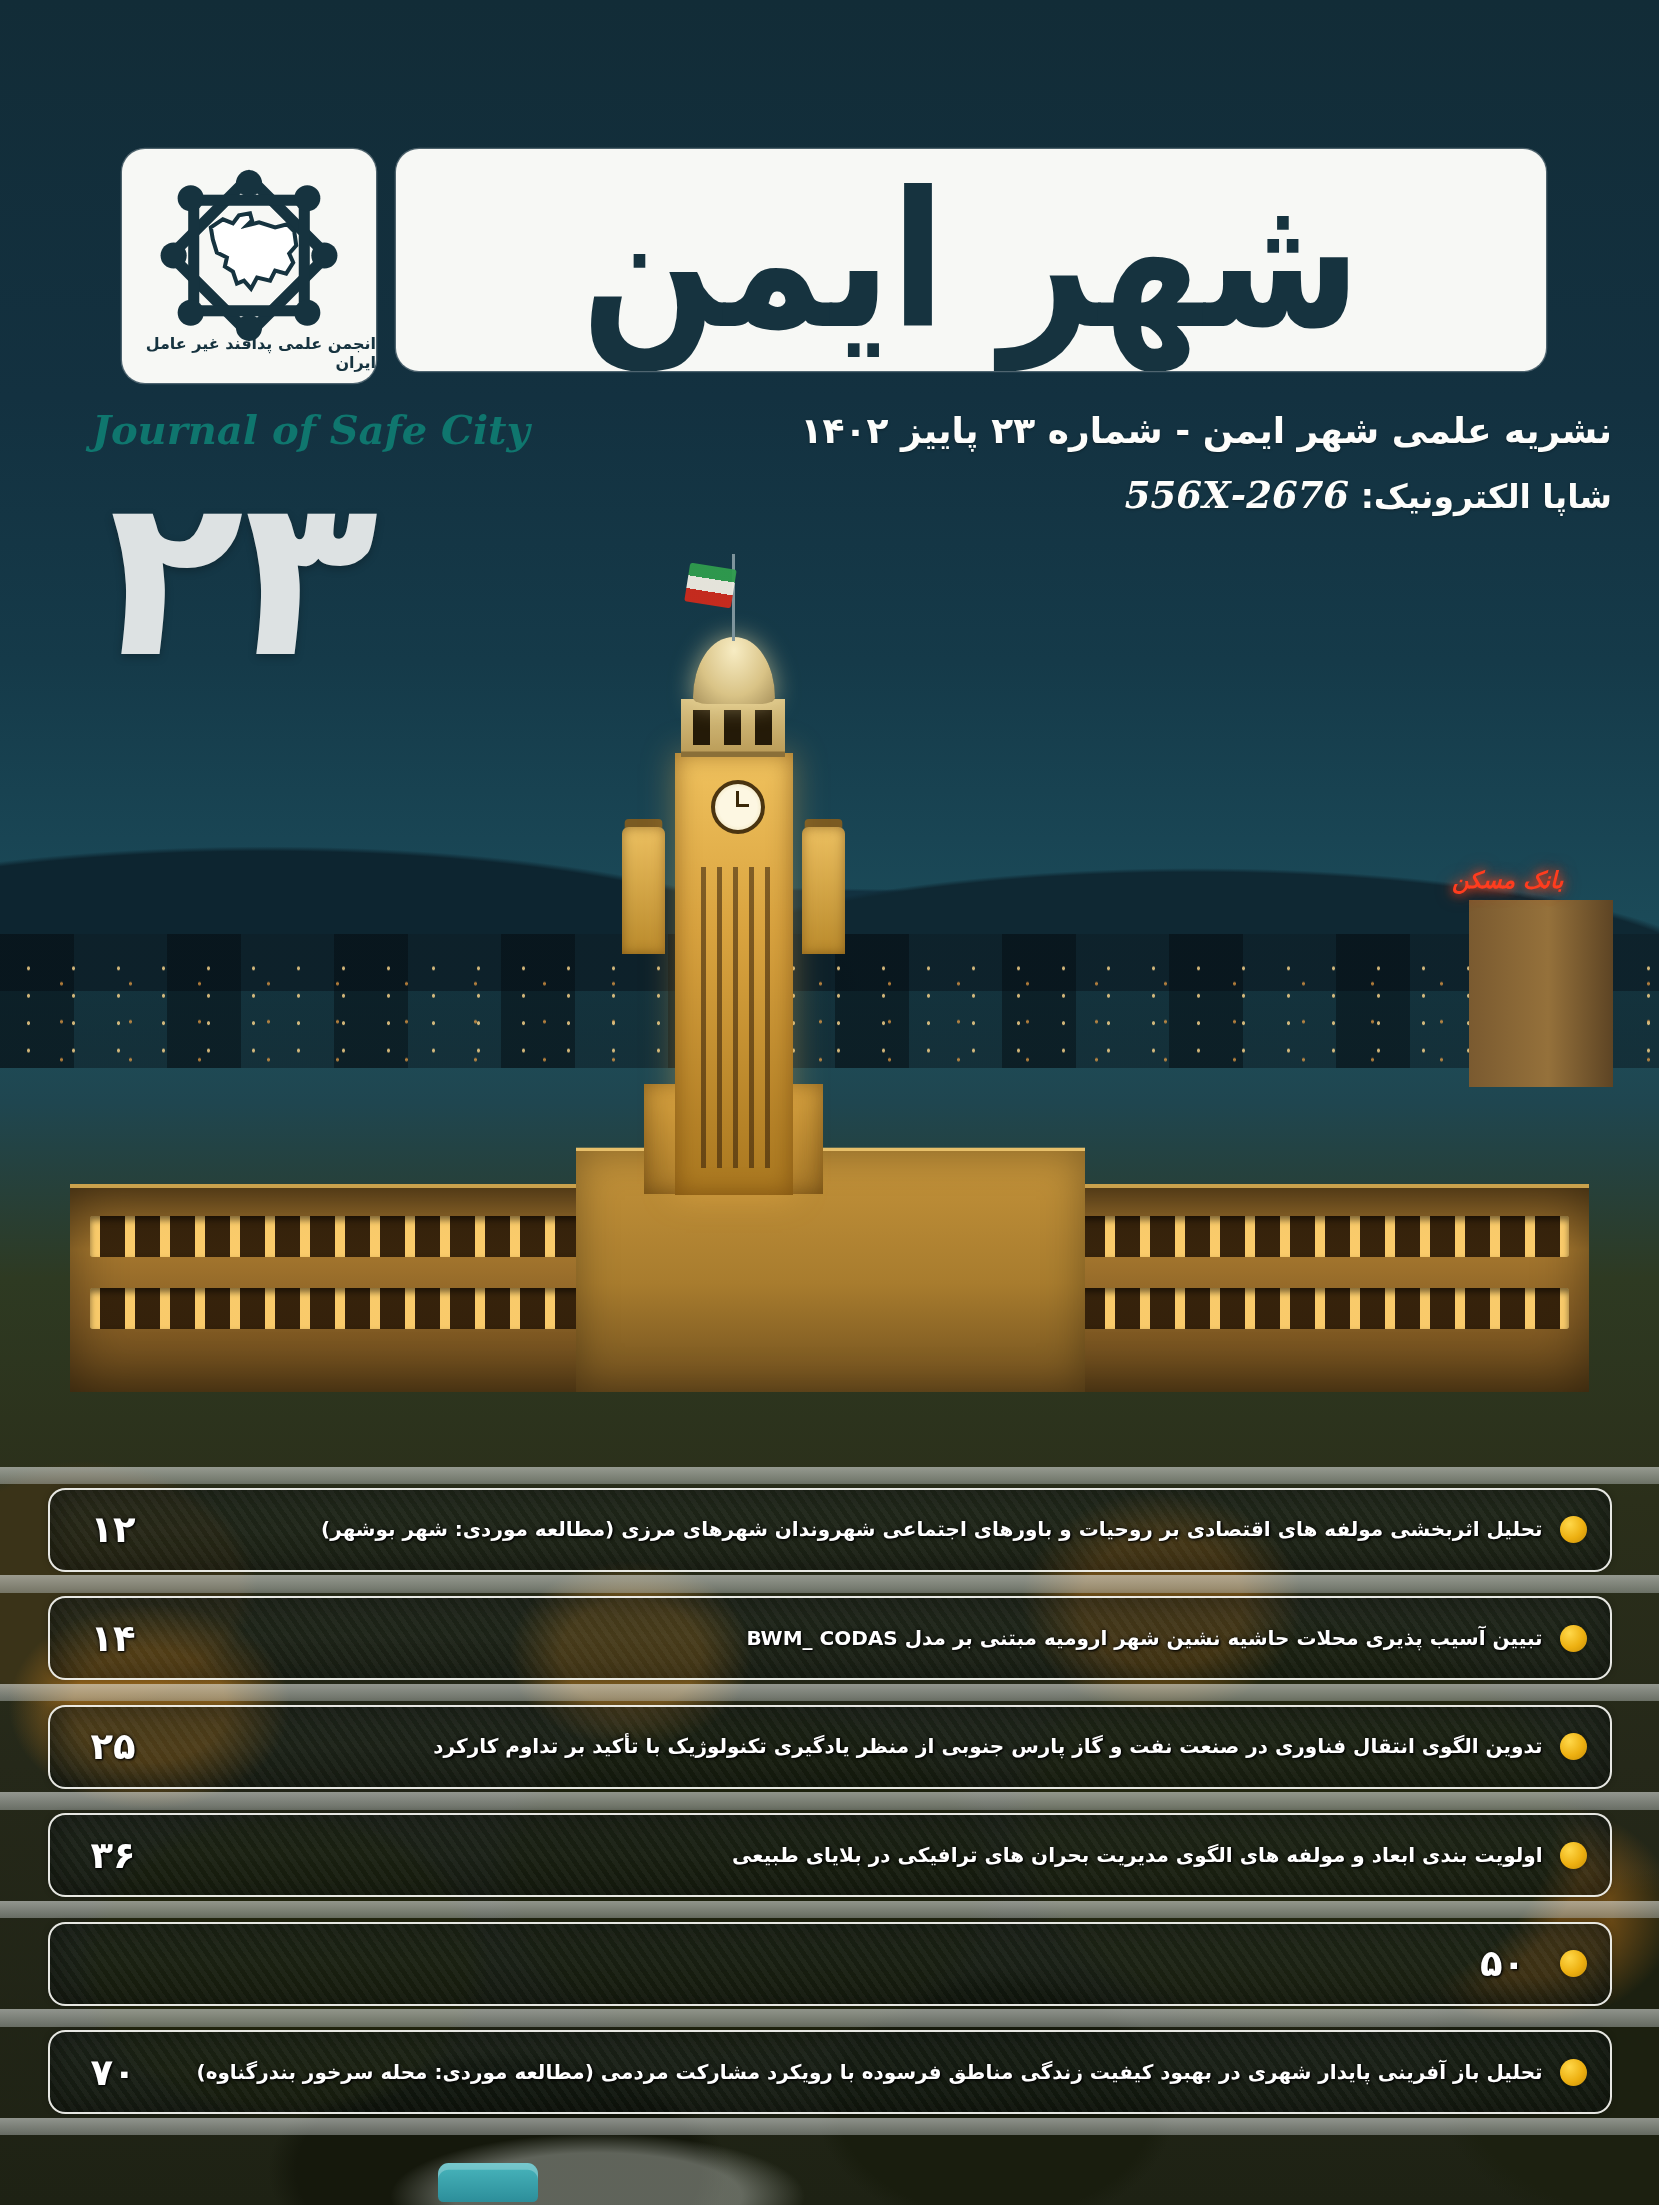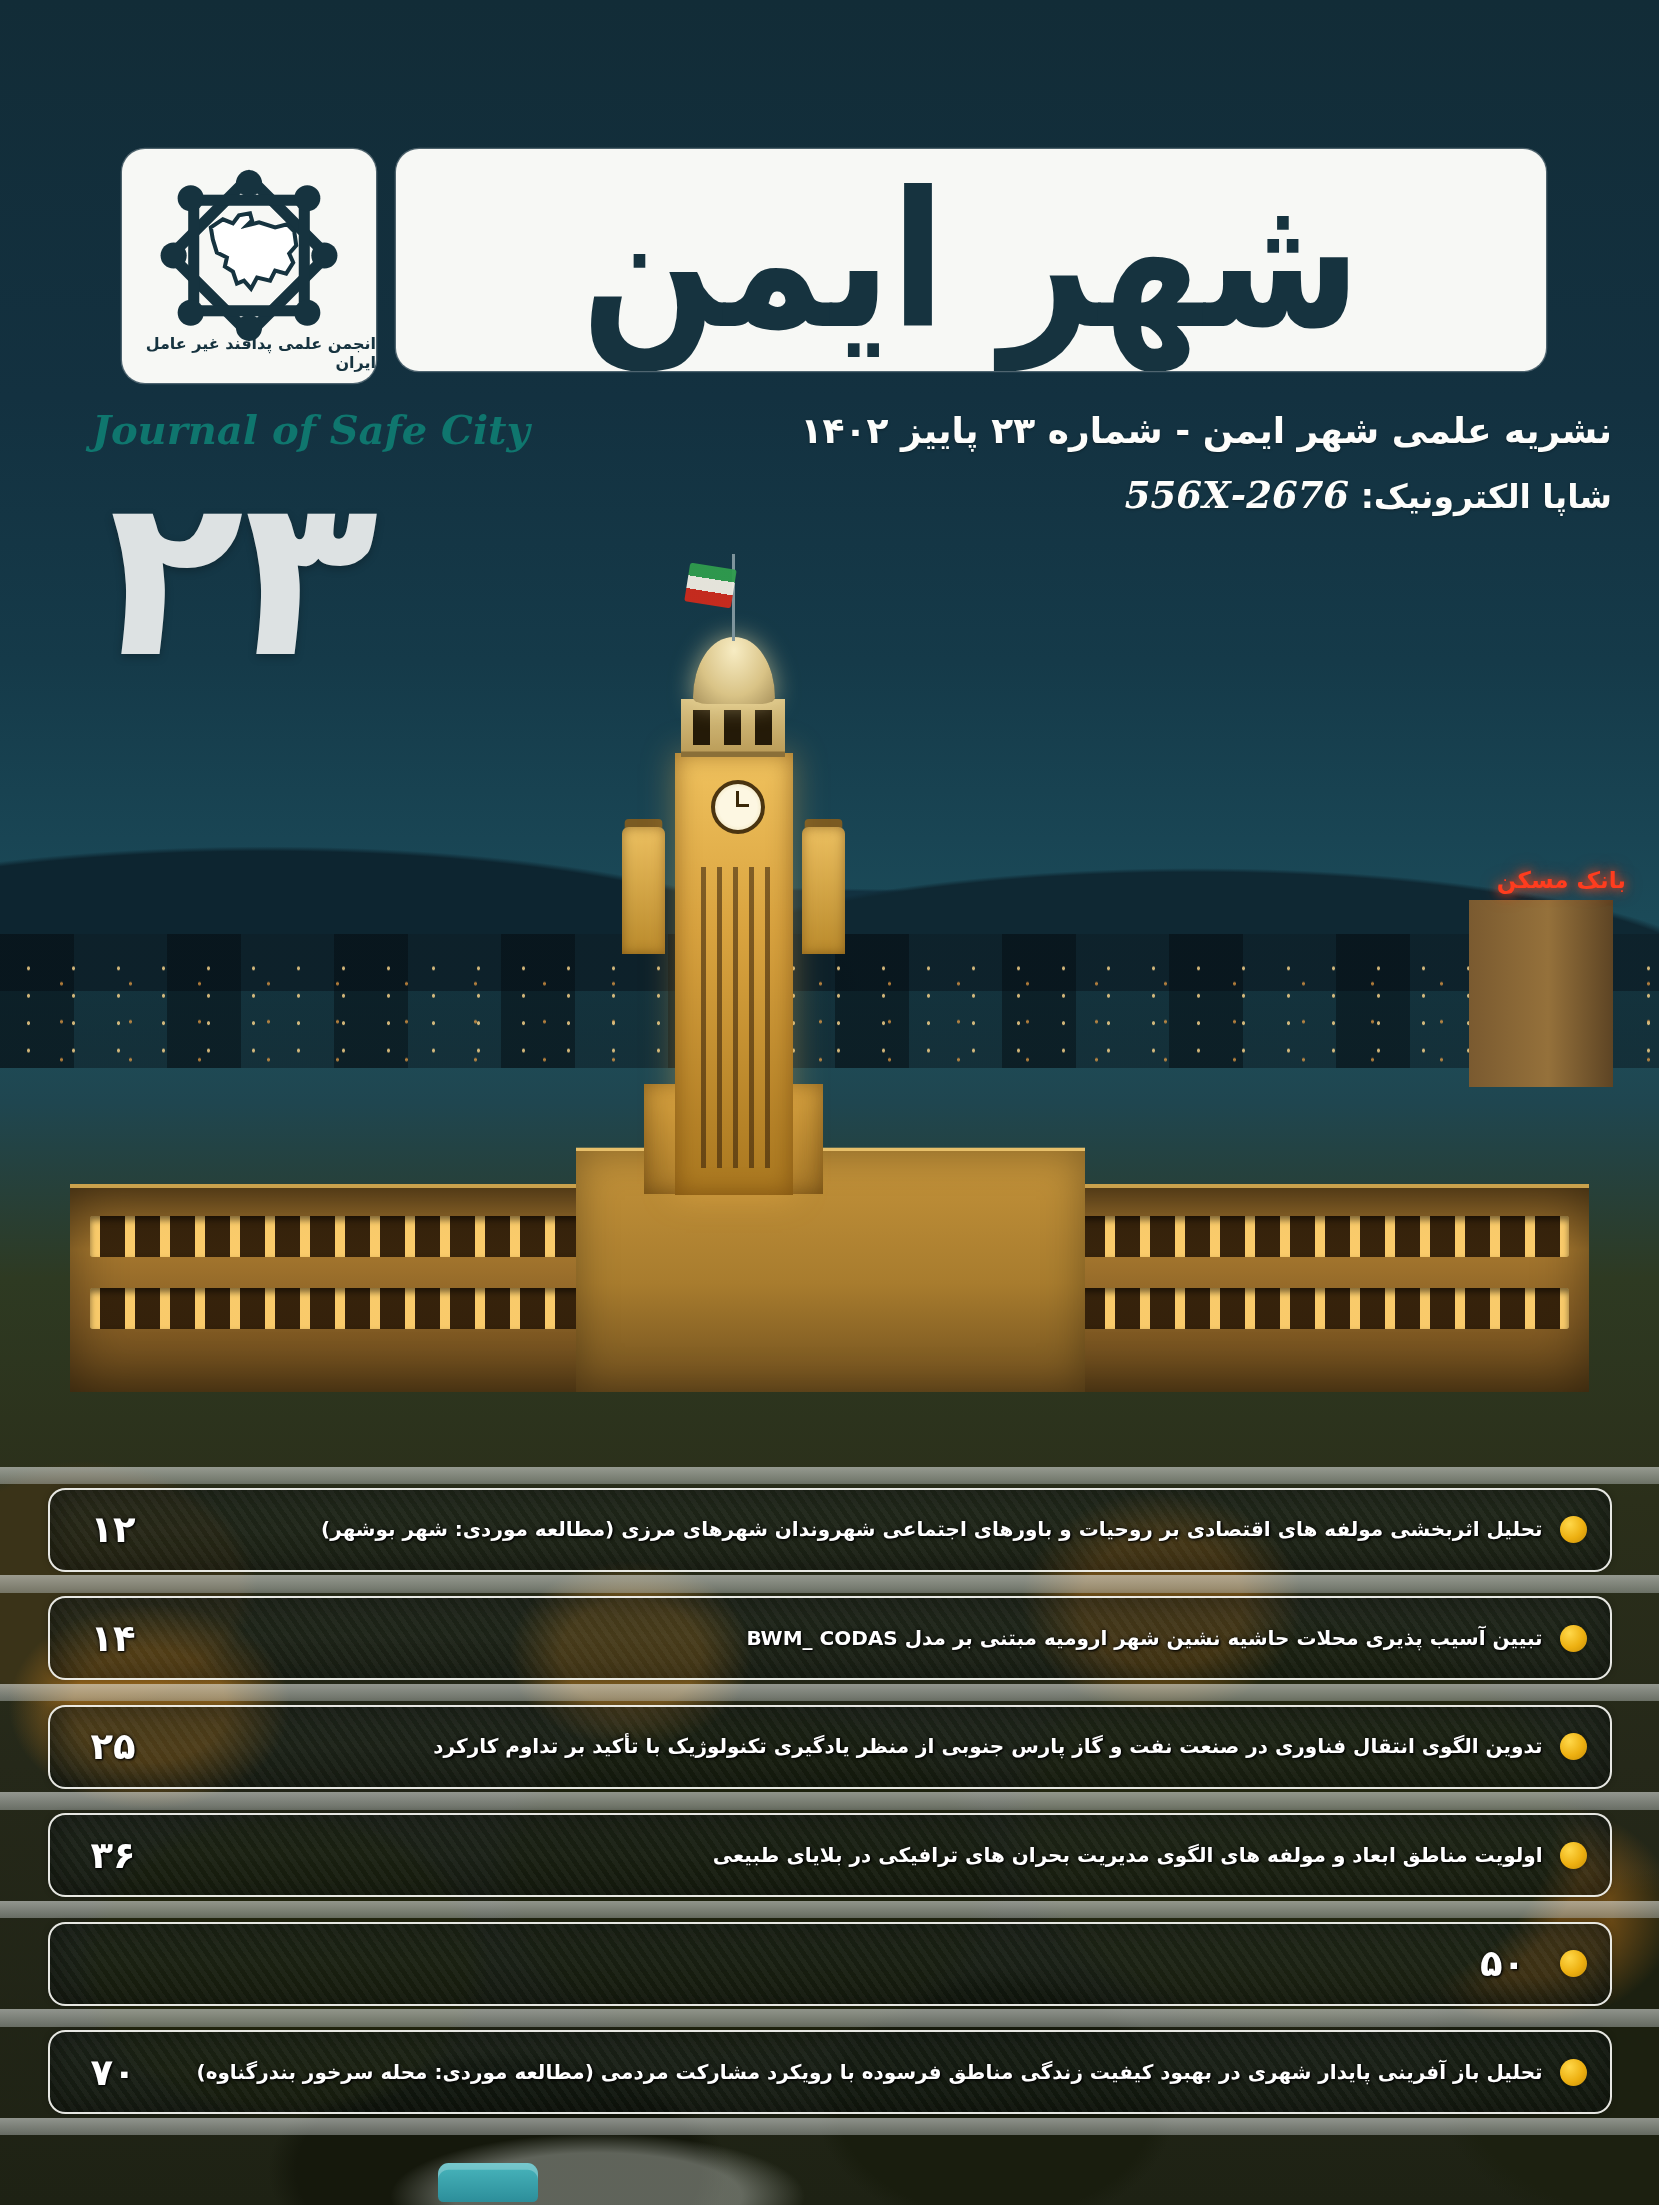--- a/index.html
+++ b/index.html
@@ -27,22 +27,22 @@
   .city-dots{left:0;top:950px;width:1660px;height:114px;opacity:.85;
     background-image:
       radial-gradient(circle, rgba(255,216,140,.95) 0 1.5px, transparent 2px),
       radial-gradient(circle, rgba(255,170,70,.8) 0 1.3px, transparent 2px);
     background-size:45px 27.4px, 69px 38px;
     background-position:6px 4.7px, 27px 14.7px;
   }
   .bank-building{left:1469px;top:900px;width:144px;height:187px;
     background:linear-gradient(90deg,#7a5a30,#95713b 55%,#5d4424);}
   .bank-sign{left:1452px;top:862px;width:174px;height:36px;
-    color:#ff3c1e;font-weight:bold;font-size:23px;text-align:right;line-height:36px;
-    text-shadow:0 0 9.4px rgba(255,70,30,.95),0 0 17.4px rgba(255,60,20,.7);direction:rtl;}
+    color:#ff3c1e;font-weight:bold;font-size:23px;text-align:left;line-height:36px;
+    text-shadow:0 0 9.4px rgba(255,70,30,.95),0 0 17.4px rgba(255,60,20,.7);direction:rtl;font-style:italic;}
 
   
   .palace{left:70px;top:1188px;width:1519px;height:204px;
     background:linear-gradient(180deg,#6b4c1e 0,#a5772e 30%,#8a6126 62%,#5d4118 100%);
     box-shadow:0 -4px 0 #caa14c, inset 0 0 54px rgba(0,0,0,.45);}
   .arcade{position:absolute;left:20px;right:20px;height:41px;border-radius:2.7px;
     background:repeating-linear-gradient(90deg,
       rgba(255,208,110,.95) 0 10px, rgba(44,27,8,.9) 10px 35px);
     box-shadow:inset 0 4px 6.7px rgba(0,0,0,.5);}
   .arcade.r1{top:28px;} .arcade.r2{top:100px;}
@@ -229,21 +229,21 @@
 
   <div class="toc-row">
     <span class="toc-dot"></span>
     <span class="toc-title">تدوین الگوی انتقال فناوری در صنعت نفت و گاز پارس جنوبی از منظر یادگیری تکنولوژیک با تأکید بر تداوم کارکرد</span>
     <span class="toc-page">۲۵</span>
   </div>
   <div class="toc-band"></div>
 
   <div class="toc-row">
     <span class="toc-dot"></span>
-    <span class="toc-title">اولویت مناطق ابعاد و مولفه های الگوی مدیریت بحران های ترافیکی در بلایای طبیعی</span>
+    <span class="toc-title">اولویت بندی ابعاد و مولفه های الگوی مدیریت بحران های ترافیکی در بلایای طبیعی</span>
     <span class="toc-page">۳۶</span>
   </div>
   <div class="toc-band"></div>
 
   <div class="toc-row">
     <span class="toc-dot"></span>
     <span class="toc-page">۵۰</span>
   </div>
   <div class="toc-band"></div>
 

